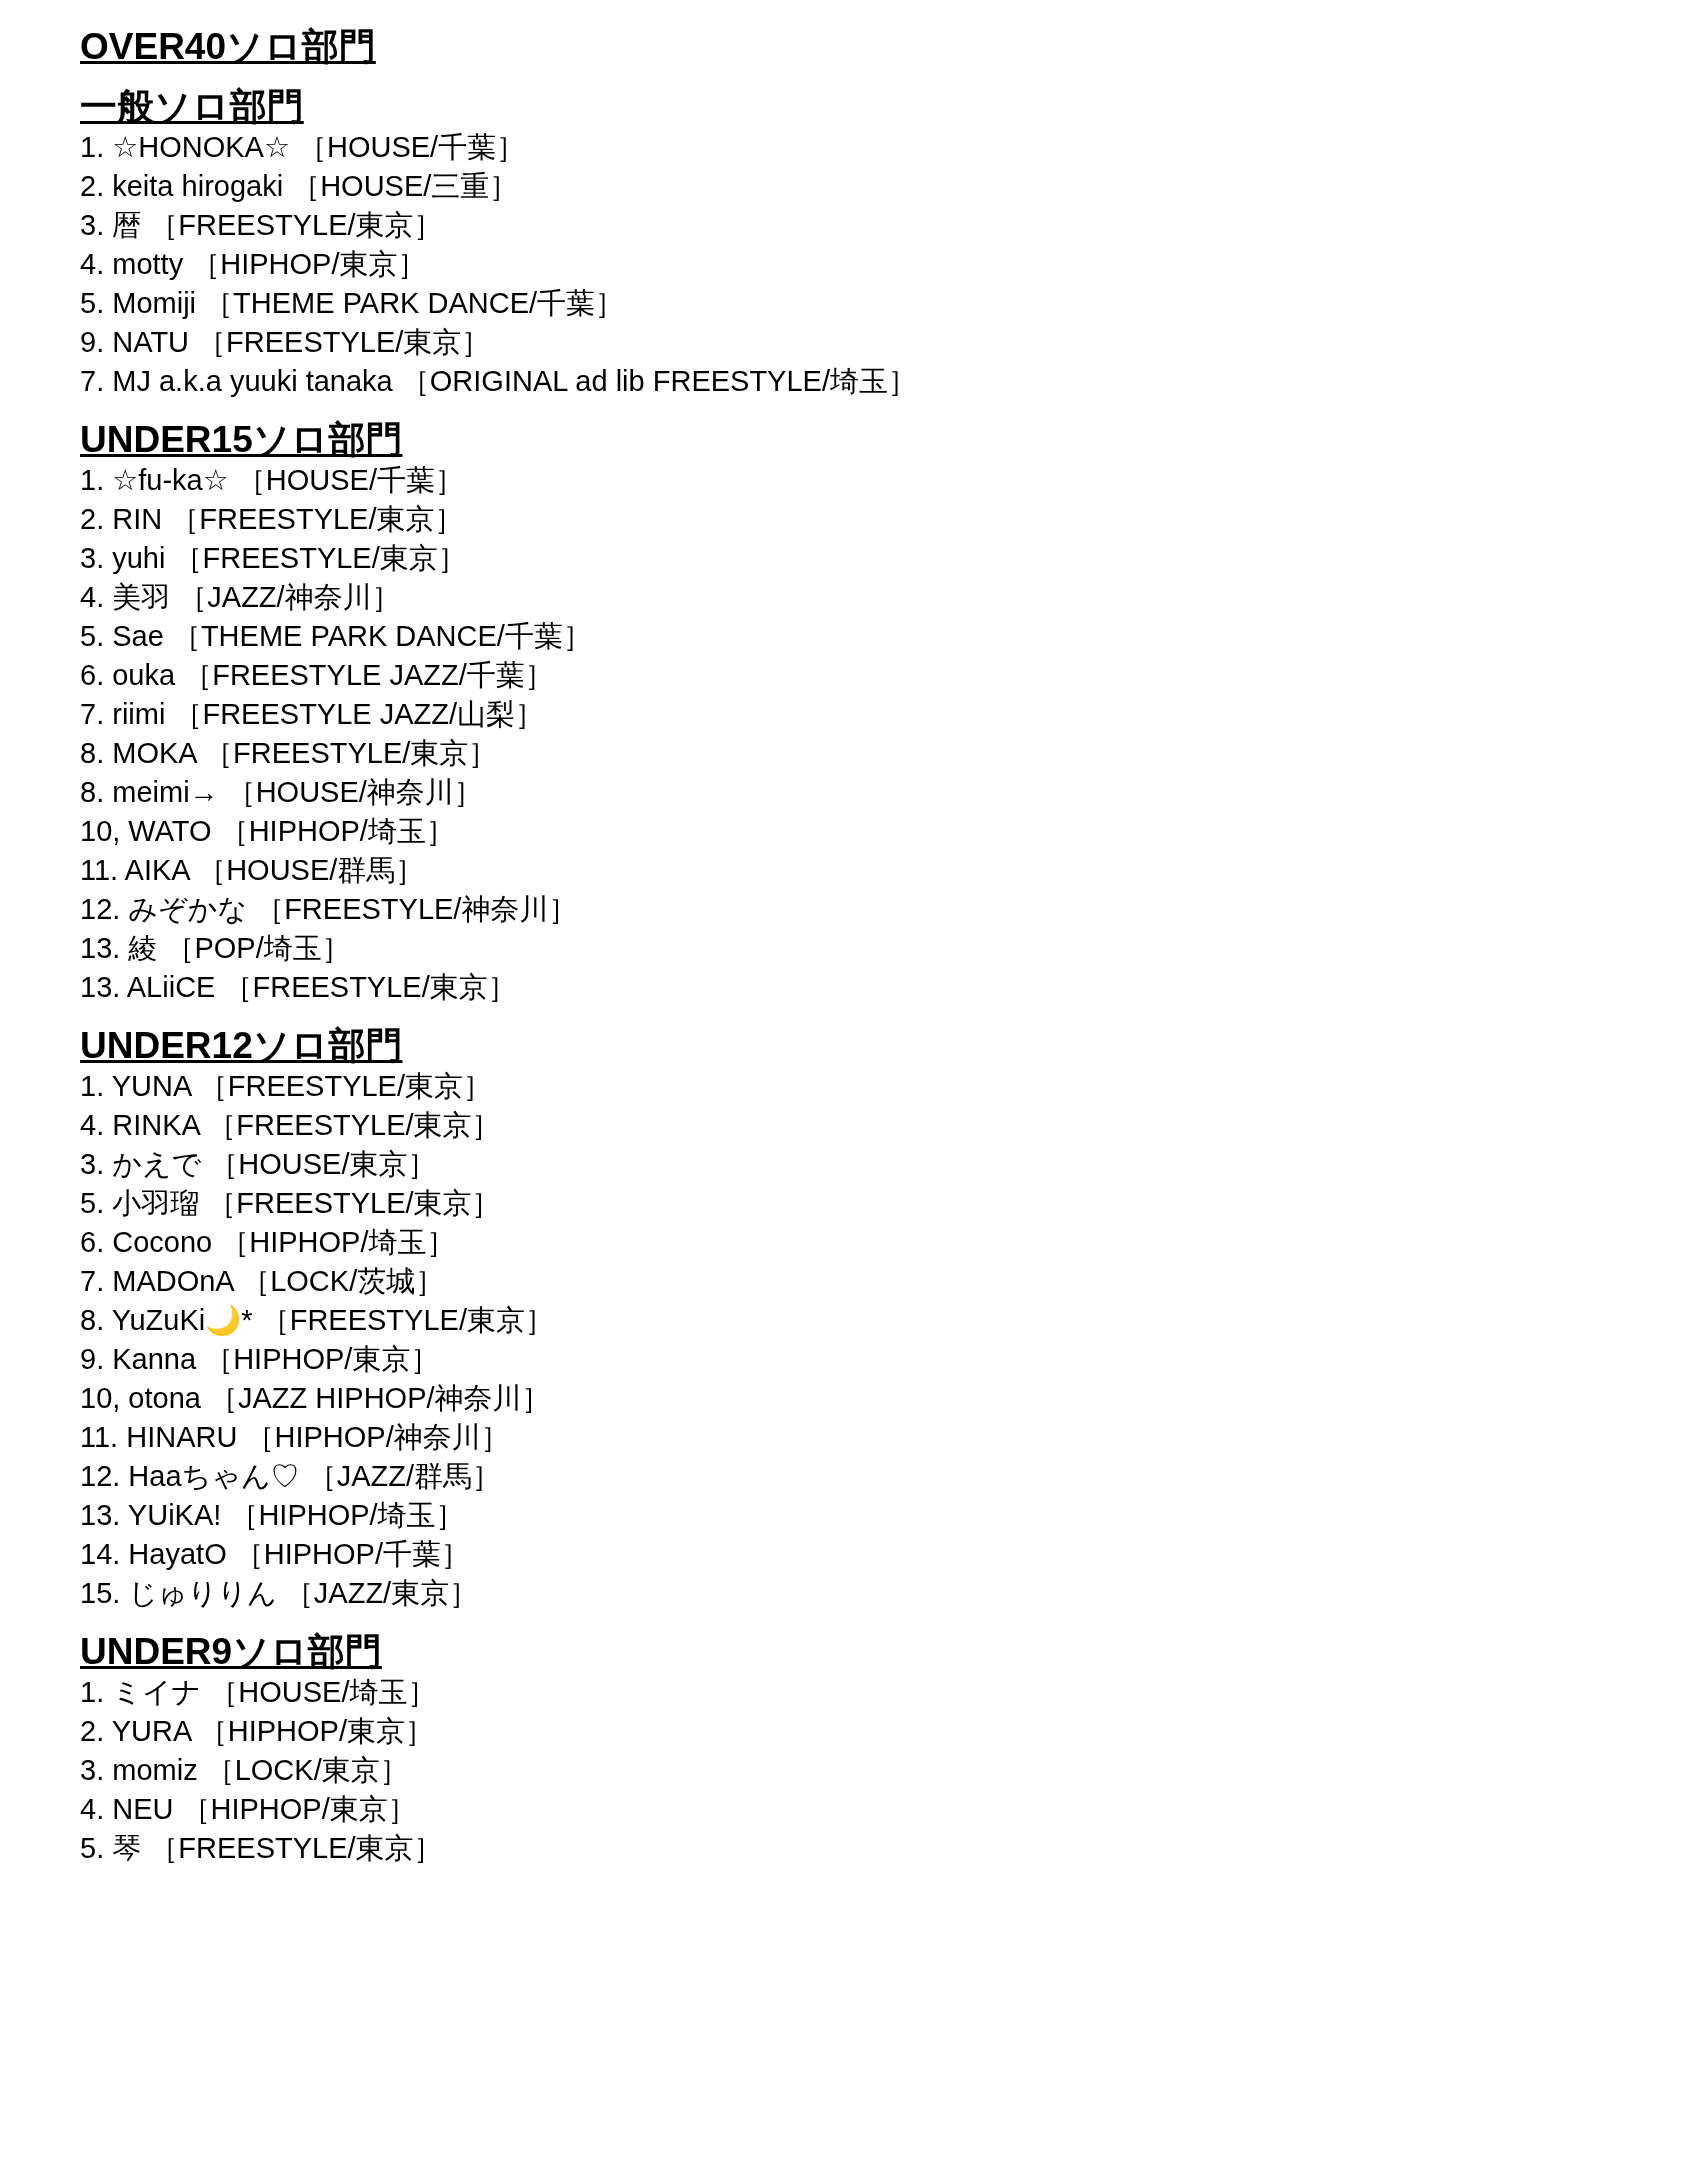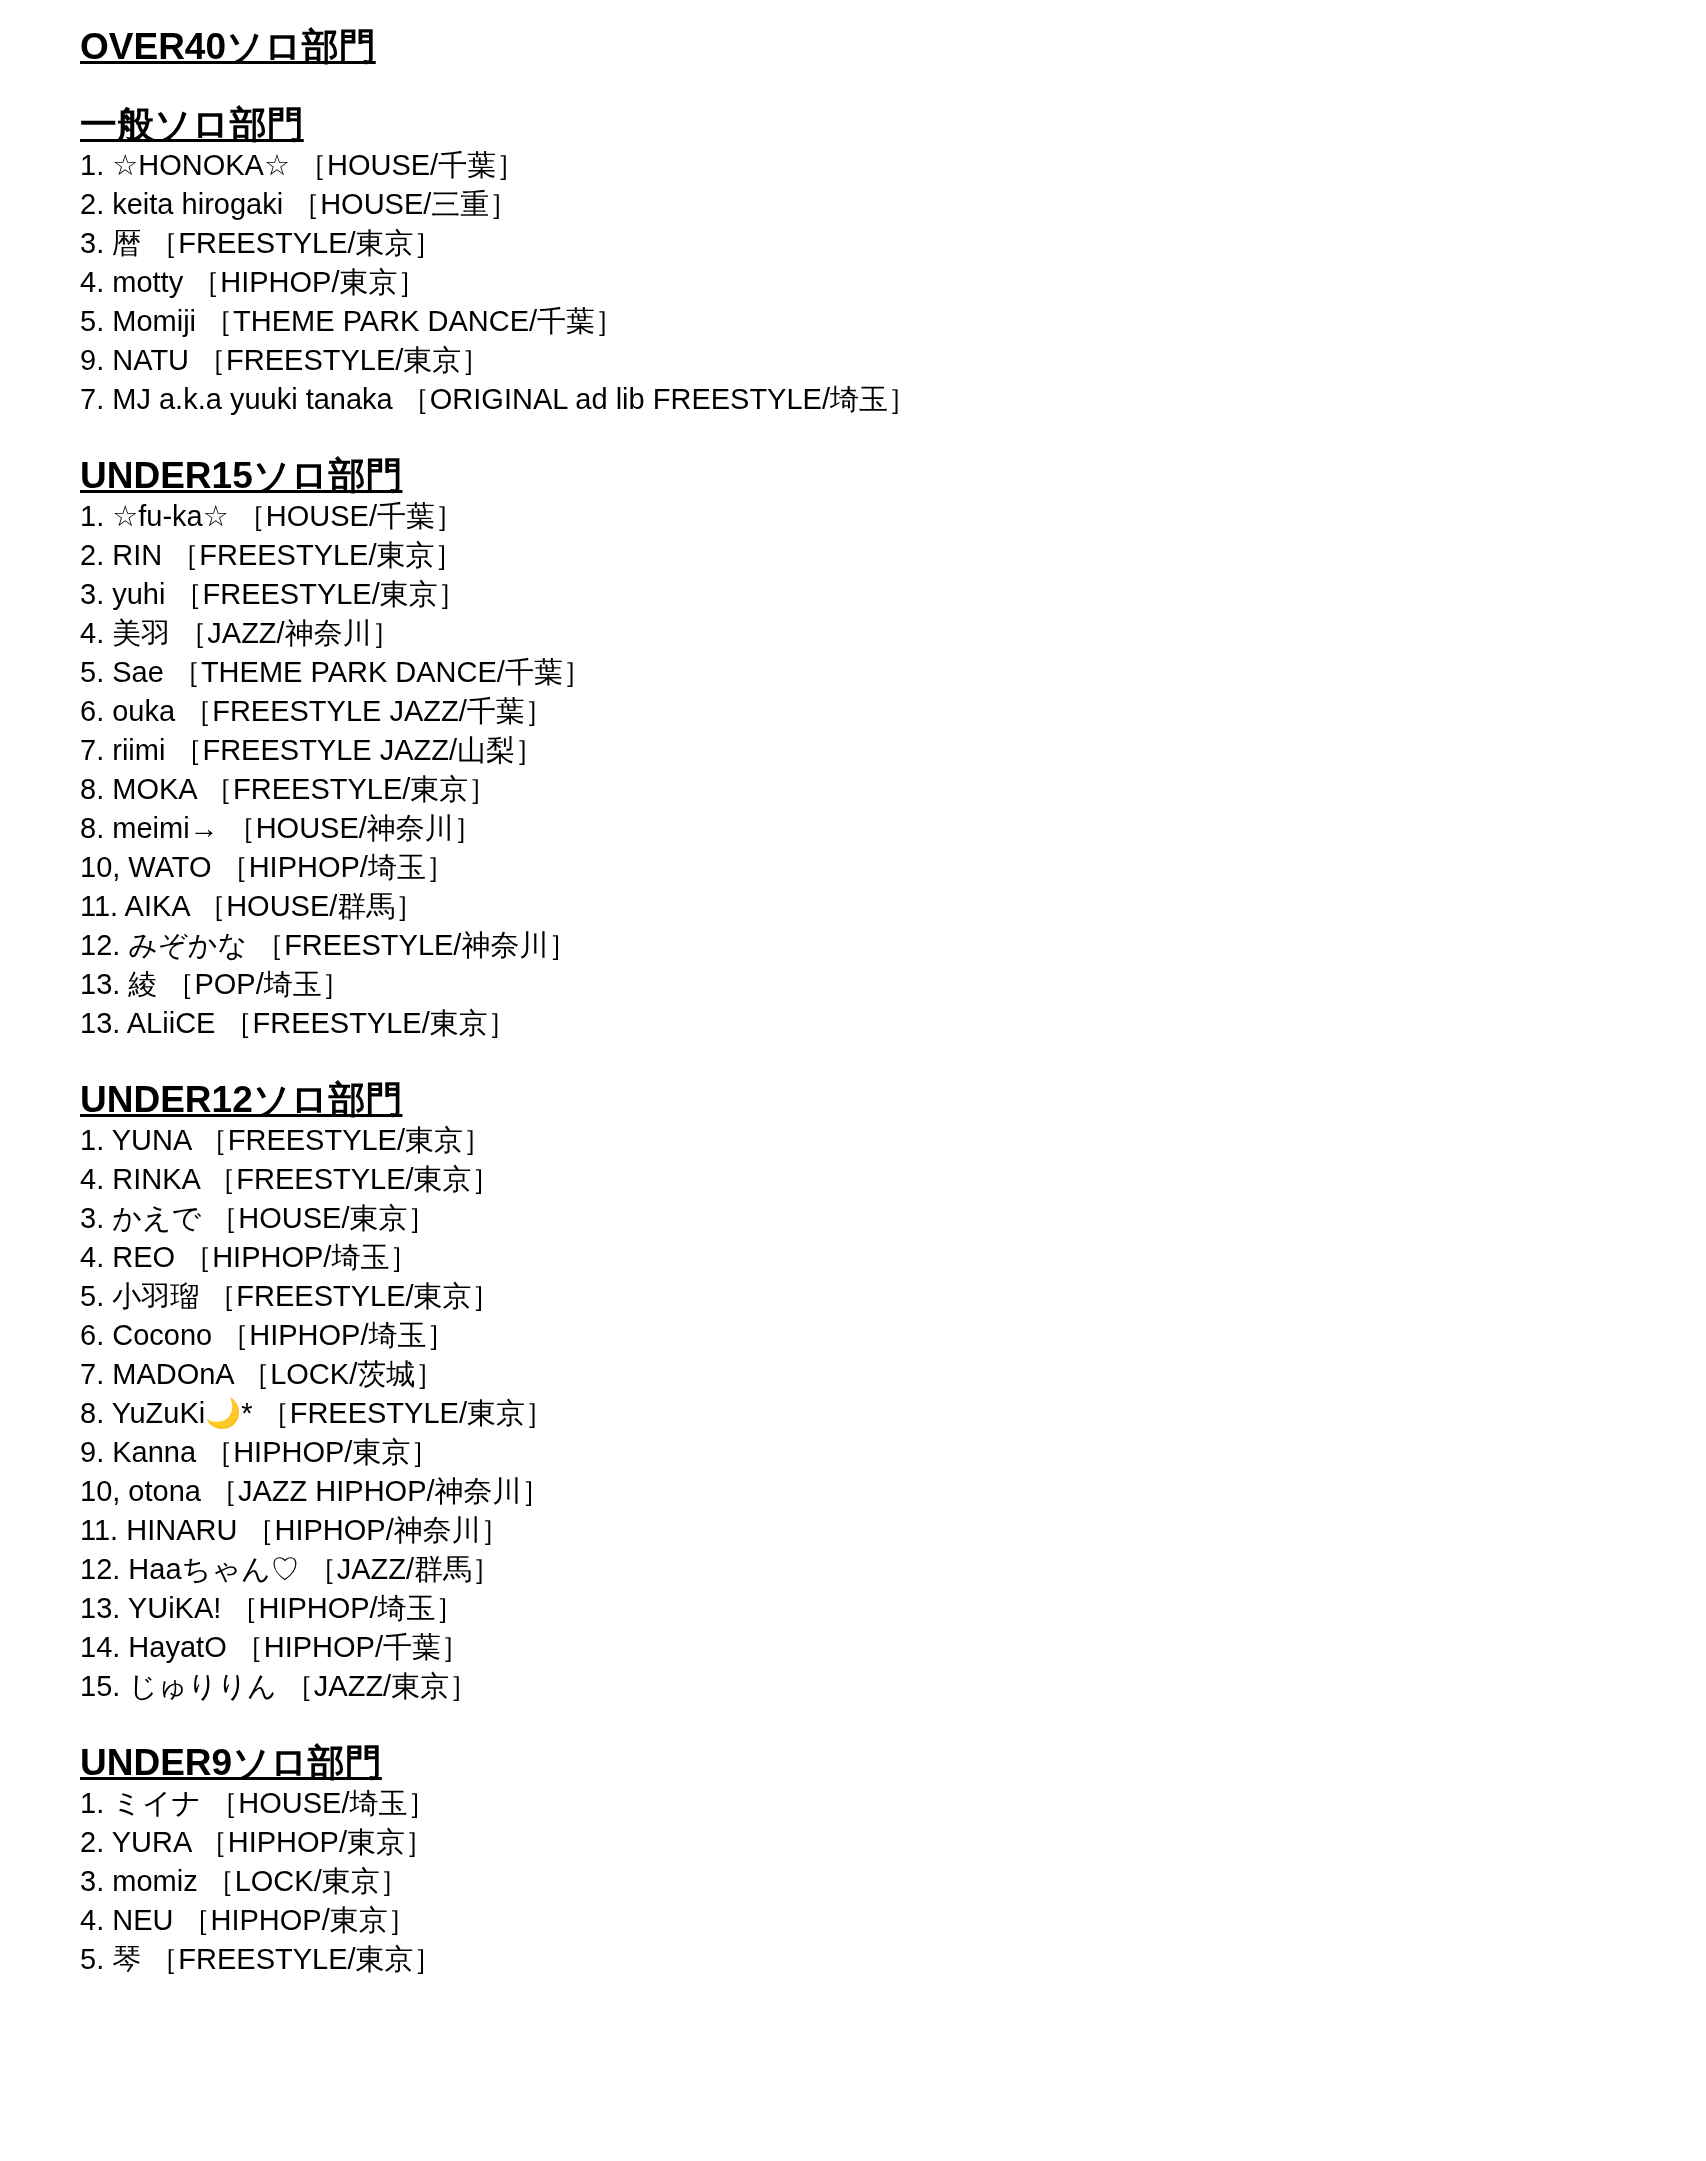--- a/index.html
+++ b/index.html
@@ -12,21 +12,21 @@
     width: 1706px;
     height: 2376px;
     background: #ffffff;
     color: #000000;
     font-family: "Liberation Sans", sans-serif;
     padding: 25px 0 0 80px;
     box-sizing: border-box;
     overflow: hidden;
   }
   .section { margin: 0; padding: 0; }
-  .section + .section { margin-top: 35px; }
+  .section + .section { margin-top: 17px; }
   h2.section-title {
     margin: 0;
     padding: 0;
     font-size: 37px;
     line-height: 43px;
     font-weight: 700;
     letter-spacing: 0px;
     white-space: pre;
     text-decoration: underline;
   }
@@ -80,21 +80,20 @@
           <p class="entry">13. ALiiCE ［FREESTYLE/東京］</p>
         </div>
   </section>
 
   <section class="section">
     <h2 class="section-title">UNDER12ソロ部門</h2>
     <div>
           <p class="entry">1. YUNA ［FREESTYLE/東京］</p>
           <p class="entry">4. RINKA ［FREESTYLE/東京］</p>
           <p class="entry">3. かえで ［HOUSE/東京］</p>
-          <p class="entry">4. REO ［HIPHOP/埼玉］</p>
           <p class="entry">5. 小羽瑠 ［FREESTYLE/東京］</p>
           <p class="entry">6. Cocono ［HIPHOP/埼玉］</p>
           <p class="entry">7. MADOnA ［LOCK/茨城］</p>
           <p class="entry">8. YuZuKi🌙* ［FREESTYLE/東京］</p>
           <p class="entry">9. Kanna ［HIPHOP/東京］</p>
           <p class="entry">10, otona ［JAZZ HIPHOP/神奈川］</p>
           <p class="entry">11. HINARU ［HIPHOP/神奈川］</p>
           <p class="entry">12. Haaちゃん♡ ［JAZZ/群馬］</p>
           <p class="entry">13. YUiKA! ［HIPHOP/埼玉］</p>
           <p class="entry">14. HayatO ［HIPHOP/千葉］</p>

